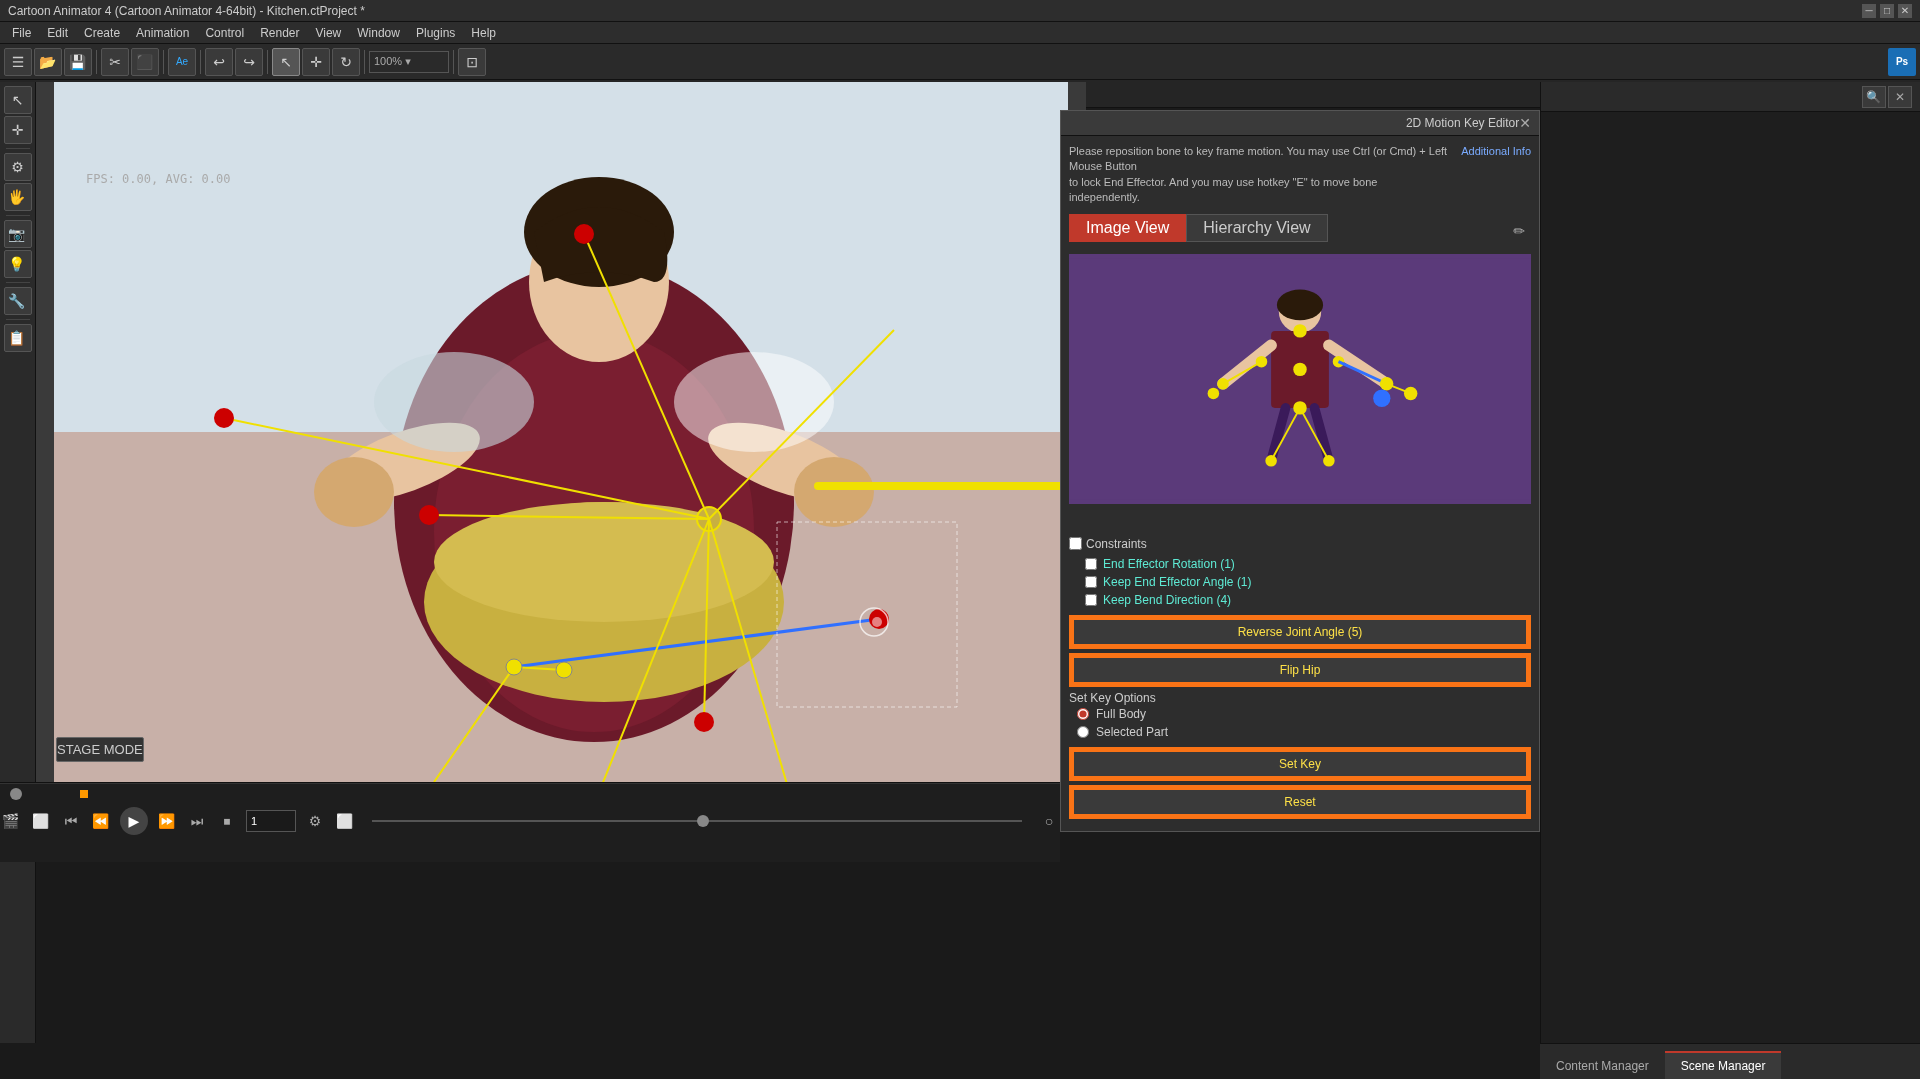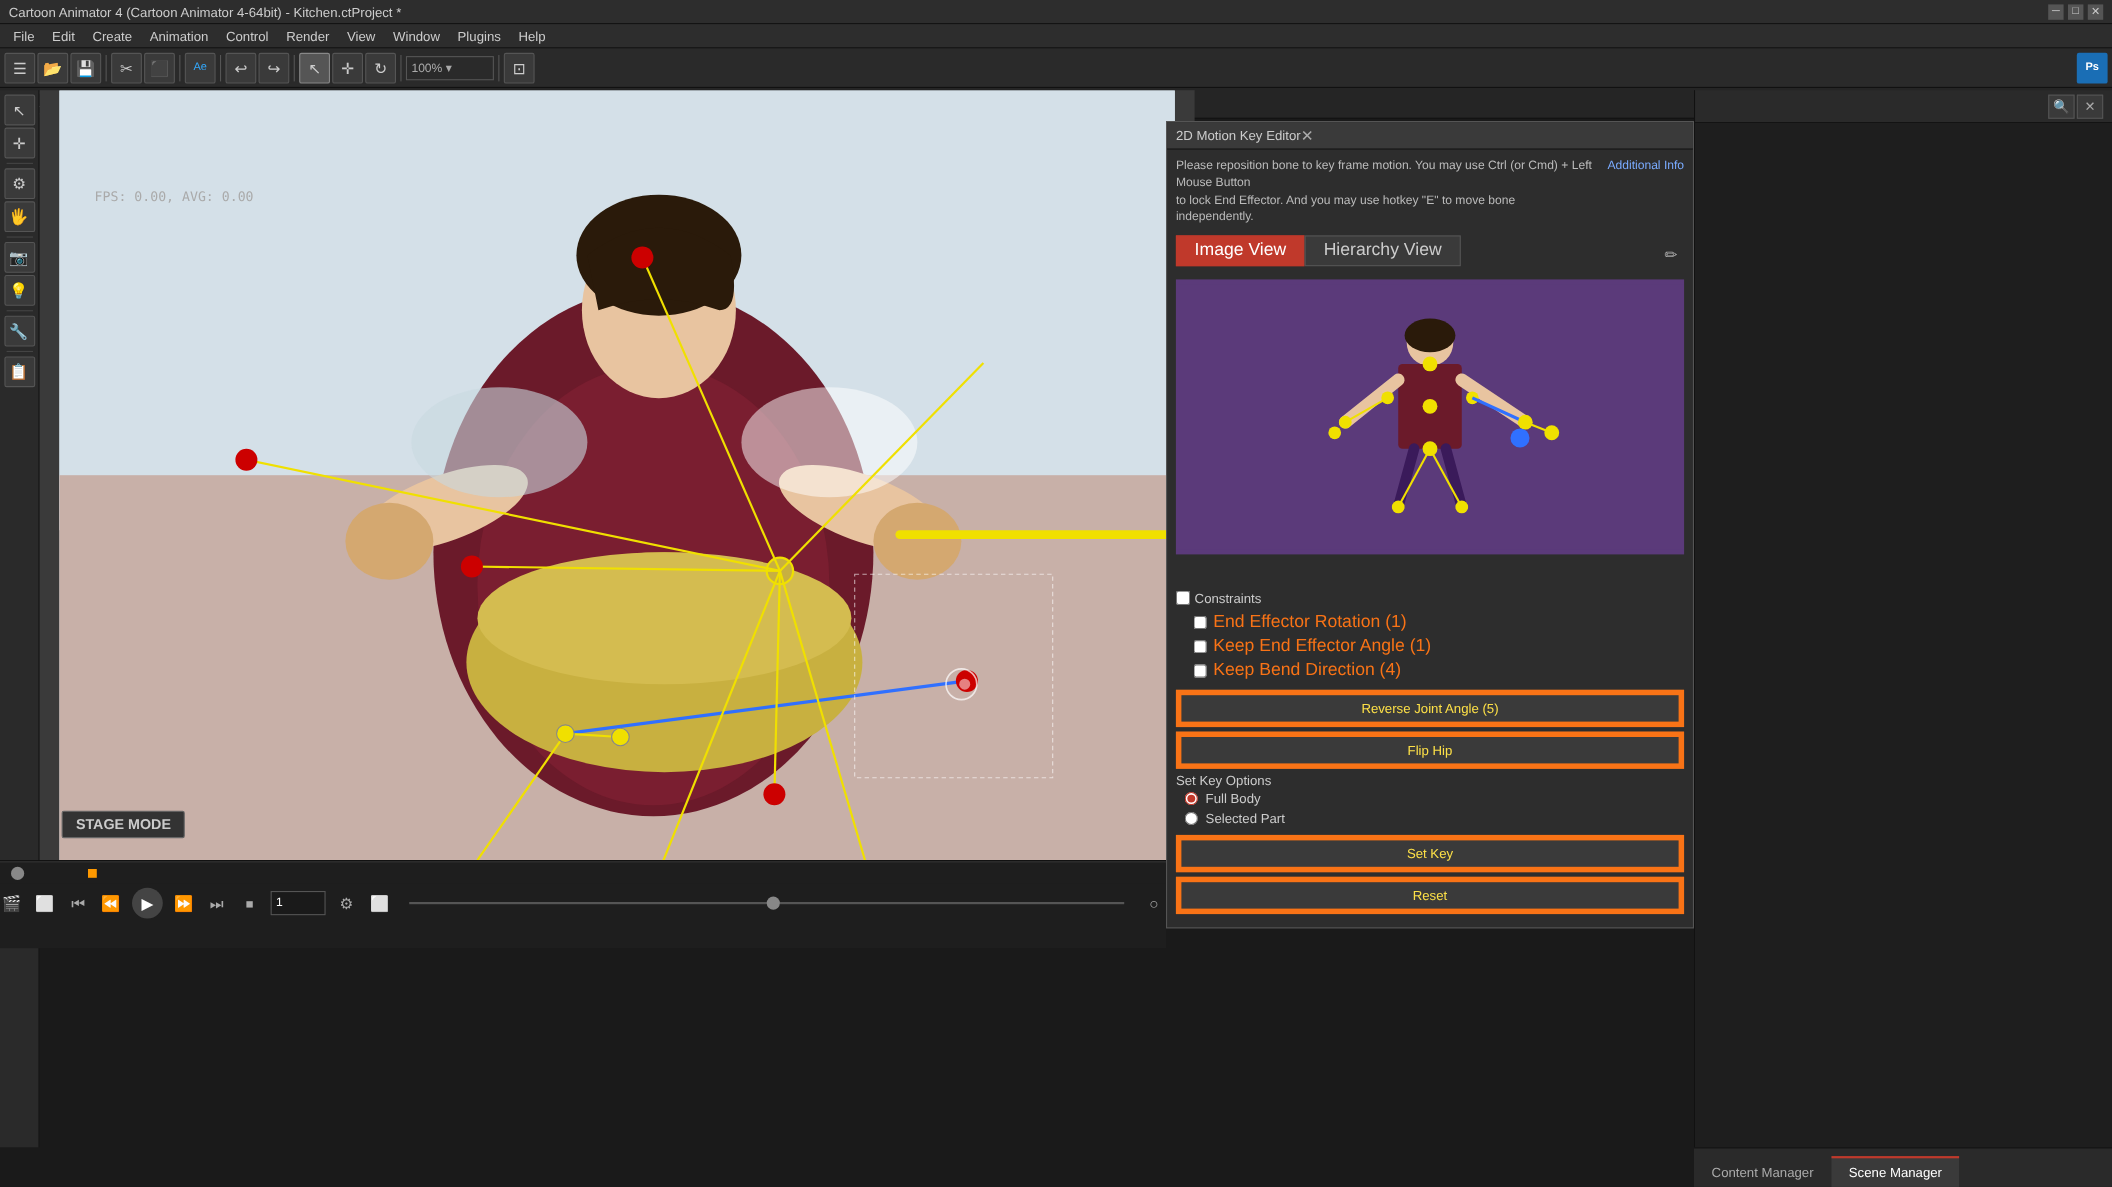--- a/index.html
+++ b/index.html
@@ -27,55 +27,55 @@
     .coord-input { width: 60px; height: 20px; background: #1a1a1a; border: 1px solid #555; color: #fff; font-size: 11px; padding: 0 4px; }
     .coord-sep { width: 1px; height: 18px; background: #444; margin: 0 4px; }
 
     
     #left-panel { position: absolute; left: 0; top: 82px; width: 36px; height: calc(100% - 82px - 36px); background: #2a2a2a; border-right: 1px solid #111; display: flex; flex-direction: column; align-items: center; padding: 4px 0; gap: 2px; }
     .tool-btn { width: 28px; height: 28px; background: #3a3a3a; border: 1px solid #555; display: flex; align-items: center; justify-content: center; cursor: pointer; color: #ccc; font-size: 14px; border-radius: 2px; }
     .tool-sep { width: 24px; height: 1px; background: #444; margin: 2px 0; }
 
     
     #canvas-area { position: absolute; left: 36px; top: 82px; width: 1050px; height: 700px; background: #3a3a3a; overflow: hidden; }
-    #stage-mode-badge { position: absolute; left: 20px; bottom: 20px; background: #333; border: 1px solid #666; color: #ccc; padding: 4px 12px; font-size: 13px; font-weight: bold; border-radius: 2px; }
+    #stage-mode-badge { position: absolute; left: 20px; bottom: 20px; background: #333; border: 1px solid #666; color: #ccc; padding: 4px 0; font-size: 13px; font-weight: normal; border-radius: 2px; }
 
     
     #main-svg { width: 100%; height: 100%; }
 
     
     #timeline { position: absolute; left: 0; top: 782px; width: 1060px; height: 80px; background: #1e1e1e; border-top: 1px solid #111; }
     #timeline-controls { display: flex; align-items: center; justify-content: center; height: 36px; gap: 8px; }
     .tl-btn { width: 22px; height: 22px; display: flex; align-items: center; justify-content: center; cursor: pointer; color: #aaa; font-size: 14px; background: none; border: none; }
     .tl-play { width: 28px; height: 28px; background: #444; border-radius: 50%; display: flex; align-items: center; justify-content: center; cursor: pointer; color: #fff; font-size: 14px; border: none; }
 
     
     #motion-editor { position: absolute; right: 380px; top: 110px; width: 480px; background: #2d2d2d; border: 1px solid #555; z-index: 10; }
-    #motion-editor-header { background: #3a3a3a; padding: 4px 8px; display: flex; align-items: center; justify-content: flex-start; border-bottom: 1px solid #111; }
+    #motion-editor-header { background: #3a3a3a; padding: 4px 8px; display: flex; align-items: center; justify-content: flex-end; border-bottom: 1px solid #111; }
     #motion-editor-header .close-btn { color: #aaa; cursor: pointer; background: none; border: none; font-size: 14px; }
     #motion-editor-body { padding: 8px; }
     #motion-editor-info { font-size: 11px; color: #bbb; line-height: 1.4; margin-bottom: 8px; display: flex; justify-content: space-between; align-items: flex-start; }
     #motion-editor-info .additional-info { color: #7aabff; cursor: pointer; font-size: 11px; white-space: nowrap; text-align: center; }
 
     
     #view-tabs { display: flex; gap: 0; margin-bottom: 6px; }
     .view-tab { padding: 4px 16px; border: 1px solid #555; color: #ccc; font-size: 16px; cursor: pointer; background: #3a3a3a; }
     .view-tab.active { background: #c0392b; color: #fff; border-color: #c0392b; }
     .view-tab-edit { width: 24px; height: 24px; background: none; border: none; color: #aaa; cursor: pointer; margin-left: auto; font-size: 14px; display: flex; align-items: center; justify-content: center; }
 
     
     #char-preview { width: 100%; height: 250px; background: #5b3a7a; position: relative; overflow: hidden; margin-bottom: 8px; }
     #char-preview svg { width: 100%; height: 100%; }
 
     
     #constraints-section { margin-bottom: 6px; margin-top: 33px; }
     .constraint-header { display: flex; align-items: center; gap: 4px; margin-bottom: 4px; }
     .constraint-header label { color: #ccc; font-size: 12px; }
     .constraint-item { display: flex; align-items: center; gap: 6px; padding: 2px 16px; }
-    .constraint-item label { color: #f97316; font-size: 16px; text-align: center; }
+    .constraint-item label { color: #5eead4; font-size: 12px; text-align: center; }
     .constraint-item input[type=checkbox] { width: 12px; height: 12px; }
 
     
     #reverse-joint-btn, #flip-hip-btn, #set-key-btn, #reset-btn { width: 100%; padding: 5px; background: #3a3a3a; border: 5px solid #f97316; color: #fde047; cursor: pointer; font-size: 12px; margin-bottom: 4px; text-align: center; }
 
     
     #set-key-options { margin-bottom: 6px; }
     #set-key-options label { color: #ccc; font-size: 12px; }
     .radio-option { display: flex; align-items: center; gap: 7px; padding: 2px 8px; }
     .radio-option label { color: #bbb; font-size: 12px; }

